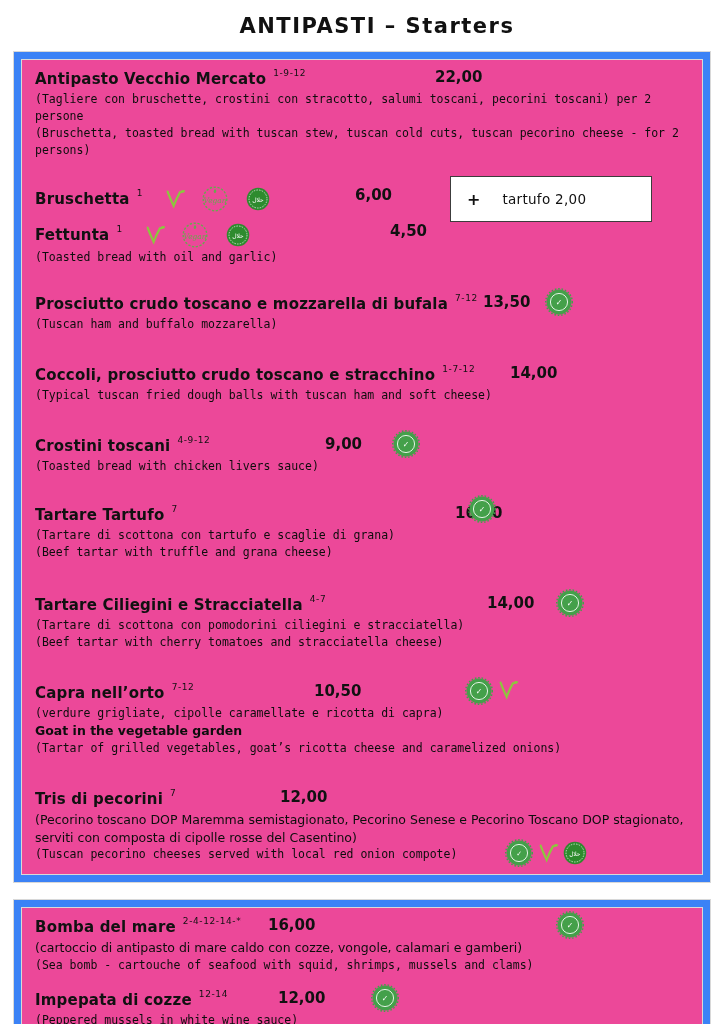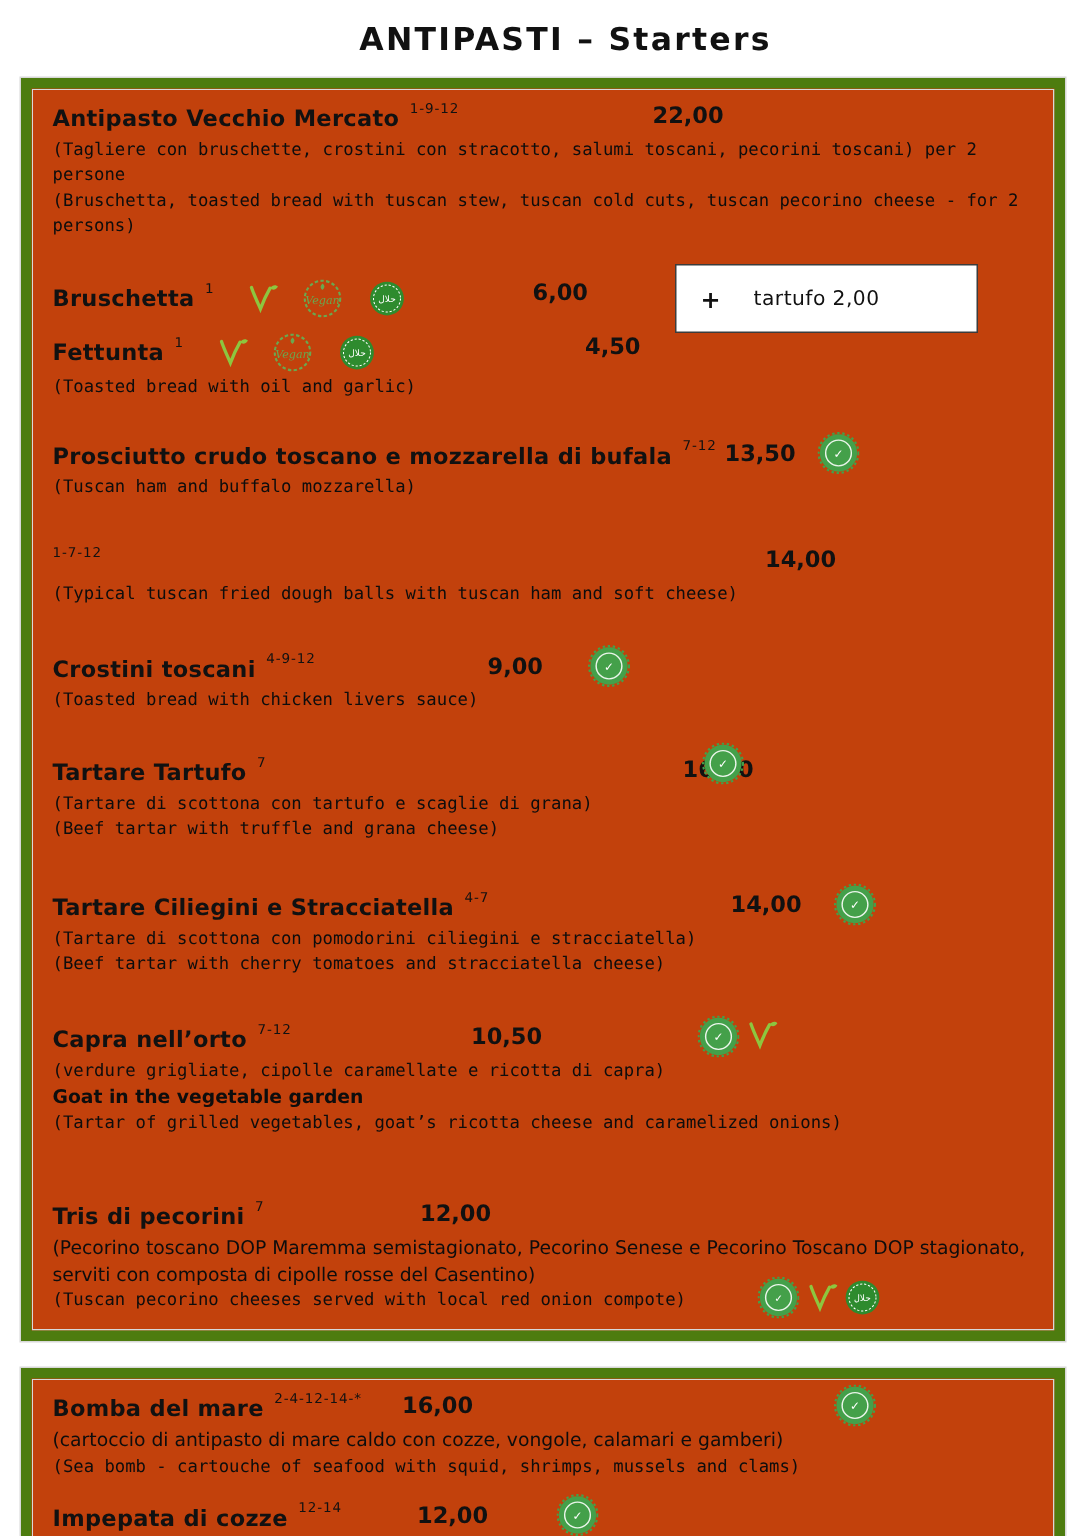--- a/index.html
+++ b/index.html
@@ -6,22 +6,22 @@
   body{
     width:724px;height:1024px;background:#ffffff;
     font-family:"DejaVu Sans", sans-serif;color:#111;
     overflow:hidden;position:relative;
   }
   .page-title{
     text-align:center;font-weight:bold;font-size:21px;letter-spacing:1.5px;
     padding-top:14px;margin-bottom:14px;margin-left:30px;
   }
   .menu-box{
-    margin:0 14px;border:7px solid #4d7c0f;box-shadow:inset 0 0 0 1px #d8d8d8, 0 0 0 1px #d8d8d8;
-    padding:8px 14px 12px 14px;position:relative;background:#c2410c;
+    margin:0 14px;border:7px solid #3b82f6;box-shadow:inset 0 0 0 1px #d8d8d8, 0 0 0 1px #d8d8d8;
+    padding:8px 14px 12px 14px;position:relative;background:#ec4899;
   }
   .menu-box.second{margin-top:18px;}
   .item{position:relative;}
   .name-row{position:relative;display:flex;align-items:center;gap:7px;min-height:24px;}
   .iname{font-weight:bold;font-size:15px;letter-spacing:0.2px;white-space:nowrap;}
   .sup{font-size:9px;position:relative;top:-6px;letter-spacing:0.6px;white-space:nowrap;}
   .price{position:absolute;top:1px;font-weight:bold;font-size:15px;}
   .b-abs{position:absolute;top:-4px;line-height:0;}
   .badge{display:inline-flex;align-items:flex-end;line-height:0;}
   .desc{font-family:"DejaVu Sans Mono", monospace;font-size:11.5px;line-height:17px;max-width:672px;color:#0d0d0d;}
@@ -125,20 +125,21 @@
             <circle cx="16" cy="16" r="15.2" fill="none" stroke="#44a04a" stroke-width="1.6" stroke-dasharray="1.8 2.1"></circle>
             <circle cx="16" cy="16" r="9.8" fill="none" stroke="#eaf5ea" stroke-width="1.1"></circle>
             <text x="16" y="19.5" text-anchor="middle" font-size="9" fill="#ffffff" font-weight="bold">✓</text>
           </svg></span>
     </div>
     <div class="desc">(Tuscan ham and buffalo mozzarella)</div>
   </div>
 
   <div class="item" style="margin-top:30px">
     <div class="name-row">
+      <span class="iname">Coccoli, prosciutto crudo toscano e stracchino</span>
       <span class="sup">1-7-12</span>
       <span class="price" style="left:475px">14,00</span>
     </div>
     <div class="desc">(Typical tuscan fried dough balls with tuscan ham and soft cheese)</div>
   </div>
 
   <div class="item" style="margin-top:30px">
     <div class="name-row">
       <span class="iname">Crostini toscani</span>
       <span class="sup">4-9-12</span>
@@ -199,21 +200,21 @@
       <span class="b-abs" style="left:462px;top:-2px"><svg width="22" height="22" viewBox="0 0 24 24">
             <path d="M4 4 C6 10 9 16 10.5 19.5 C13 13 15.5 8 17.5 4.5" fill="none" stroke="#8dc63f" stroke-width="2.4" stroke-linecap="round"></path>
             <path d="M17.5 4.5 C19 1.8 22.2 1.8 23.2 3.4 C21.6 6.1 18.9 6 17.5 4.5 Z" fill="#8dc63f"></path>
           </svg></span>
     </div>
     <div class="desc">(verdure grigliate, cipolle caramellate e ricotta di capra)</div>
     <div class="desc-bold">Goat in the vegetable garden</div>
     <div class="desc">(Tartar of grilled vegetables, goat’s ricotta cheese and caramelized onions)</div>
   </div>
 
-  <div class="item" style="margin-top:42px">
+  <div class="item" style="margin-top:30px">
     <div class="name-row">
       <span class="iname">Tris di pecorini</span>
       <span class="sup">7</span>
       <span class="price" style="left:245px">12,00</span>
     </div>
     <div class="desc-sans">(Pecorino toscano DOP Maremma semistagionato, Pecorino Senese e  Pecorino Toscano DOP stagionato, serviti con composta di cipolle rosse del Casentino)</div>
     <div class="desc desc-row">
       <span>(Tuscan pecorino cheeses served with local red onion compote)</span>
       <span class="b-abs" style="left:470px;top:-7px"><svg width="28" height="28" viewBox="0 0 32 32">
             <circle cx="16" cy="16" r="14.2" fill="#44a04a"></circle>

